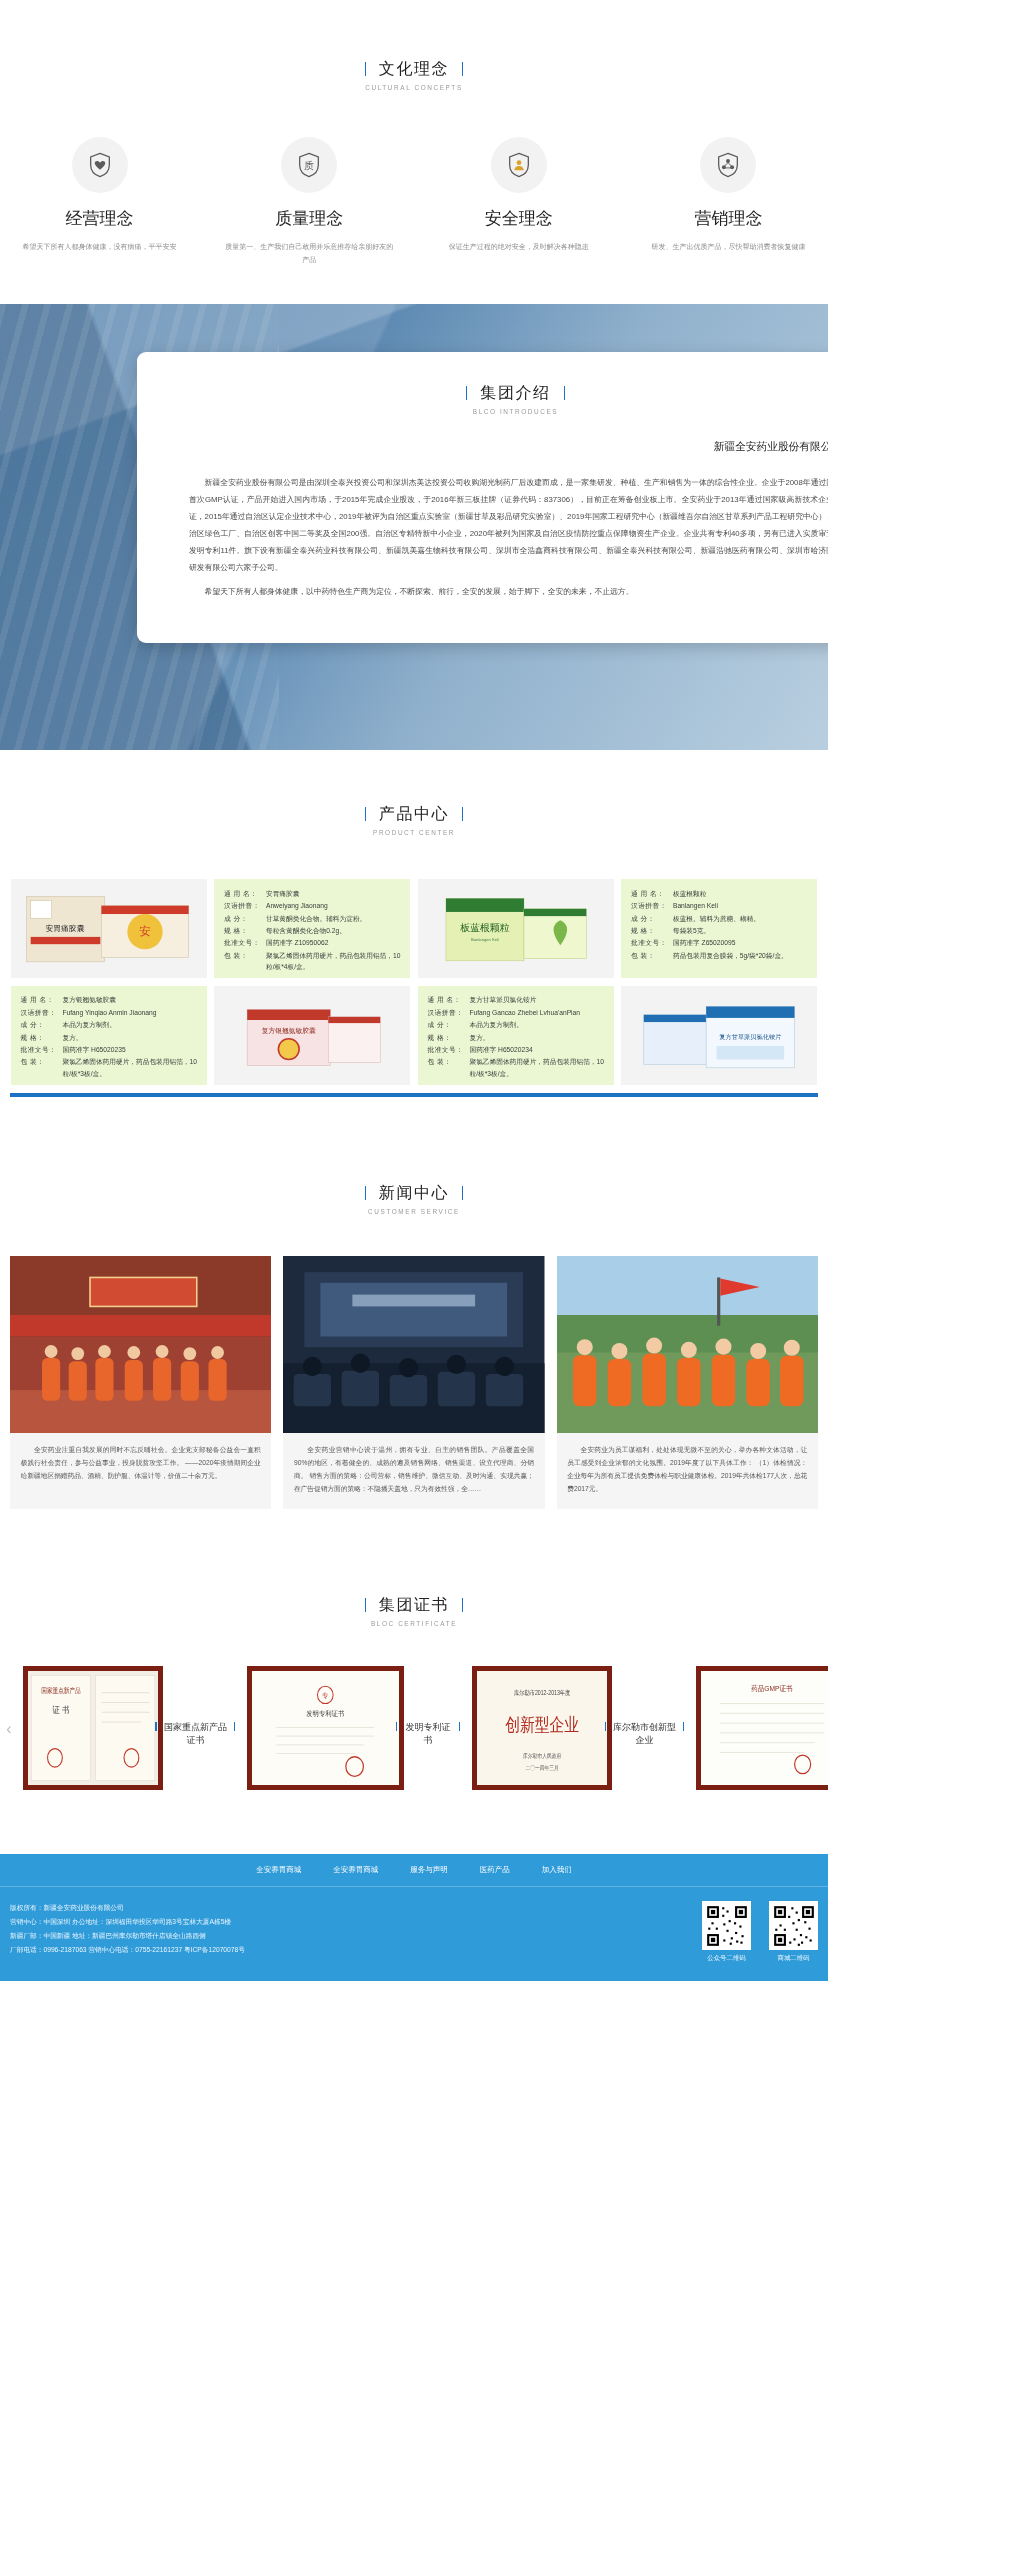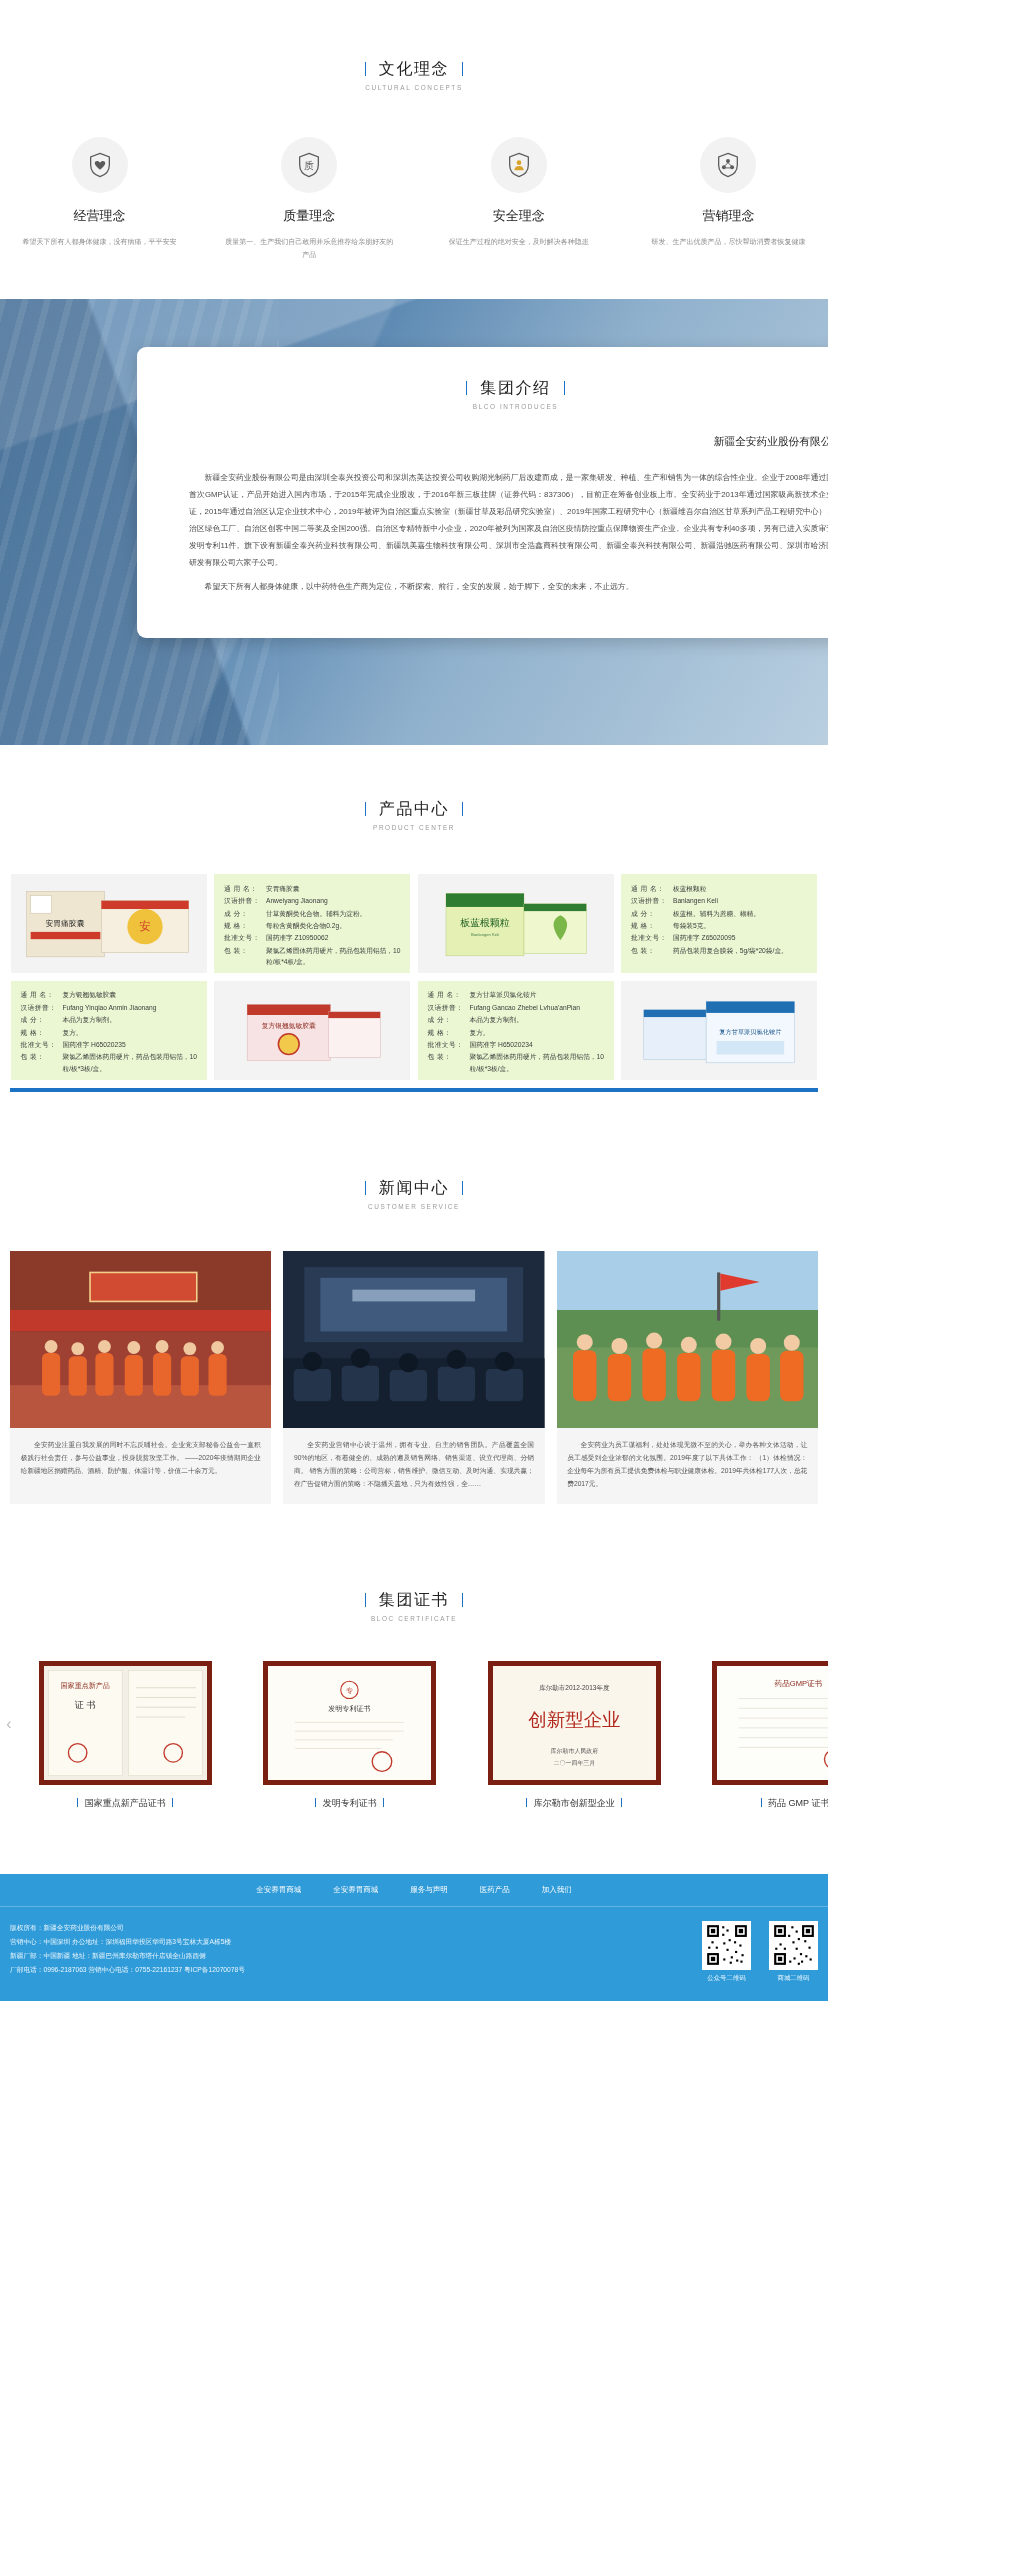--- a/index.html
+++ b/index.html
@@ -49,21 +49,21 @@
   }
   .c-item { width: 177px; text-align: center; }
   .c-icon {
     width: 56px; height: 56px;
     margin: 0 auto 14px;
     border-radius: 50%;
     background: #f2f2f2;
     display: flex; align-items: center; justify-content: center;
   }
   .c-icon svg { width: 28px; height: 28px; }
-  .c-title { font-size: 13px; color: #222; margin-bottom: 9.7px; }
+  .c-title { font-size: 17px; color: #222; margin-bottom: 9.7px; }
   .c-desc {
     font-size: 7px; color: #8c8c8c; line-height: 13px;
     padding: 0 3.2px; text-align: center;
   }
 
   
   .intro-band {
     position: relative;
     height: 446px;
     background: linear-gradient(120deg, #3a6fa0 0%, #5a87b1 35%, #8fb0cc 60%, #b9cfe0 100%);
@@ -150,21 +150,21 @@
     border: 5.4px solid #7b1f12;
     background: #fff;
     display: flex; align-items: center; justify-content: center;
     overflow: hidden;
     position: relative;
   }
   .cert-caption {
     margin-top: 11.8px; text-align: center; font-size: 9px; color: #333;
     position: relative; display: inline-block;
   }
-  .cert-cell { display: flex; flex-direction: column; align-items: center; }
+  .cert-cell { display: flex; flex-direction: row; align-items: center; }
   .cert-caption .bar-l, .cert-caption .bar-r {
     position: absolute; top: 1.6px; width: 1.1px; height: 9px; background: #1c72c4;
   }
   .cert-caption .bar-l { left: -7.5px; }
   .cert-caption .bar-r { right: -7.5px; }
   .arrow {
     position: absolute; top: 54px;
     width: 18px; height: 18px;
     color: #bdbdbd; font-size: 16px; line-height: 17px; text-align: center;
     cursor: pointer; user-select: none;

